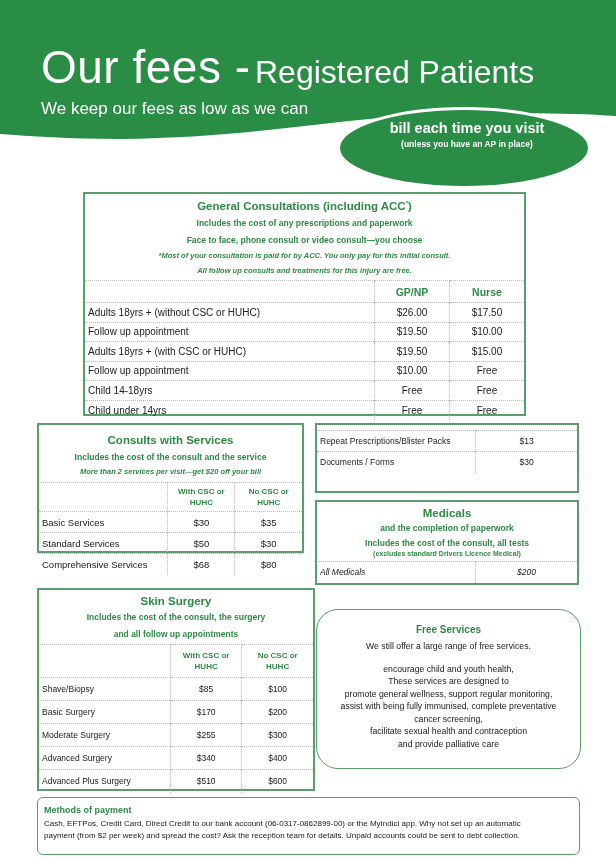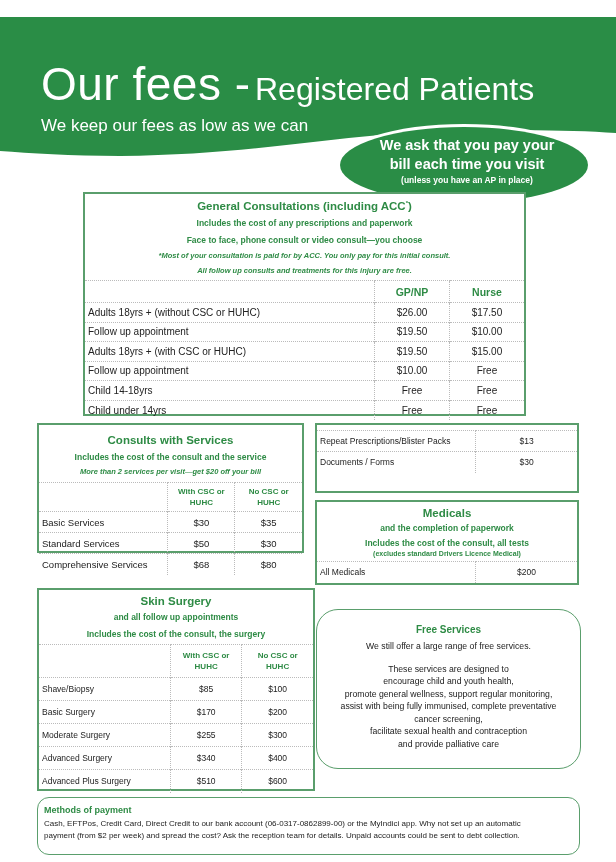--- a/index.html
+++ b/index.html
@@ -1,19 +1,19 @@
 <!DOCTYPE html>
 <html><head>
 <meta charset="utf-8">
 <style>
   * { box-sizing: border-box; margin: 0; padding: 0; }
   html, body { width: 616px; height: 862px; background: #fff; overflow: hidden; }
   body { font-family: "Liberation Sans", "DejaVu Sans", sans-serif; color: #222; position: relative; }
 
-  .header { position: absolute; left: 0; top: 17px; width: 616px; height: 200px; }
+  .header { position: absolute; left: 0; top: 0; width: 616px; height: 200px; }
   .header svg { position: absolute; left: 0; top: 0; }
   .title { position: absolute; left: 41px; top: 40px; color: #fff; white-space: nowrap; }
   .title .big { font-size: 46px; letter-spacing: 0.5px; }
   .title .small { font-size: 32px; }
   .subtitle { position: absolute; left: 41px; top: 99px; color: #fff; font-size: 17px; }
   .oval-text { position: absolute; left: 345px; top: 119px; width: 244px; text-align: center; color: #fff; }
   .oval-text .l1 { font-size: 14.5px; font-weight: bold; line-height: 19px; }
   .oval-text .l3 { font-size: 8.5px; font-weight: bold; line-height: 12px; }
 
   .box { position: absolute; border: 2px solid #5a9e6c; background: #fff; }
@@ -45,55 +45,54 @@
 
   #swc { left: 315px; top: 423px; width: 264px; height: 70px; }
   #swc .box-title { margin-top: 5px; }
   #swc table { margin-top: 5px; }
   #swc td { height: 21px; font-size: 8.5px; }
 
   #med { left: 315px; top: 500px; width: 264px; height: 85px; }
   #med .box-title { margin-top: 5px; }
   #med .box-sub { margin-top: 3px; }
   #med .box-note { font-style: normal; font-size: 7px; line-height: 9px; }
-  #med table { margin-top: 3px; }
+  #med table { margin-top: 3px; font-style: italic; }
   #med td { height: 21px; font-size: 8.5px; }
 
   #skin { left: 37px; top: 588px; width: 278px; height: 203px; }
   #skin .box-title { margin-top: 5px; }
   #skin .box-sub { margin-top: 4px; font-size: 8.5px; line-height: 13px; }
   #skin table { margin-top: 3px; }
   #skin th { font-size: 8px; line-height: 11px; height: 33px; }
   #skin td { height: 23px; font-size: 8.5px; }
 
   #free { left: 316px; top: 609px; width: 265px; height: 160px; border-radius: 22px; border: 1.5px solid #5a9e6c; text-align: center; }
   #free .box-title { margin-top: 14px; font-size: 10px; }
   #free .line { font-size: 8.7px; line-height: 12.5px; color: #222; }
   #free .gap { height: 10px; }
 
-  #pay { left: 37px; top: 797px; width: 543px; height: 58px; border-radius: 12px; border: 1.5px solid #5a9e6c; padding: 7px 6px; }
+  #pay { left: 37px; top: 797px; width: 543px; height: 58px; border-radius: 6px; border: 1.5px solid #5a9e6c; padding: 7px 6px; }
   #pay .pay-title { color: #2e8b45; font-weight: bold; font-size: 9px; }
   #pay .pay-text { font-size: 8px; line-height: 12px; margin-top: 3px; color: #222; }
 </style>
 </head>
 <body>
 
 <div class="header">
   <svg width="616" height="200">
     <path d="M0 0 H616 V116 C560 112 470 112 380 118 C300 125 230 138 120 139 C70 139 30 136 0 134 Z" fill="#2a8d46"></path>
     <ellipse cx="464" cy="148" rx="128" ry="41" fill="#fff"></ellipse>
     <ellipse cx="464" cy="148" rx="124" ry="38" fill="#2a8d46"></ellipse>
   </svg>
   <div class="title">
     <span class="big">Our fees -</span>
     <span class="small">Registered Patients</span>
   </div>
   <div class="subtitle">We keep our fees as low as we can</div>
   <div class="oval-text">
-    <div class="l1">We ask that you pay your</div>
     <div class="l1">bill each time you visit</div>
     <div class="l3">(unless you have an AP in place)</div>
   </div>
 </div>
 
 <div class="box" id="gen">
   <div class="box-title"><span>General Consultations (including ACC</span><sup style="font-size:6px">*</sup><span>)</span></div>
   <div class="box-sub">Includes the cost of any prescriptions and paperwork</div>
   <div class="box-sub">Face to face, phone consult or video consult—you choose</div>
   <div class="box-note">*Most of your consultation is paid for by ACC.  You only pay for this initial consult.</div>
@@ -216,22 +215,22 @@
         <tr>
           <td class="lbl">All Medicals</td>
           <td class="c">$200</td>
         </tr>
       </tbody>
   </table>
 </div>
 
 <div class="box" id="skin">
   <div class="box-title">Skin Surgery</div>
+  <div class="box-sub">Includes the cost of the consult, the surgery</div>
   <div class="box-sub">and all follow up appointments</div>
-  <div class="box-sub">Includes the cost of the consult, the surgery</div>
   <table>
     <colgroup>
         <col style="width:48%">
         <col style="width:26%">
         <col style="width:26%">
       </colgroup>
     <tbody>
         <tr>
       <th></th>
       <th class="c"><span>With CSC or</span><br><span>HUHC</span></th>
@@ -266,22 +265,22 @@
         </tr>
       </tbody>
   </table>
 </div>
 
 <div class="box" id="free">
   <div class="box-title">Free Services</div>
   <div class="line" style="margin-top:5px">We still offer a large range of free services.</div>
   <div class="gap"></div>
   <div id="free-lines">
+      <div class="line">encourage child and youth health,</div>
       <div class="line">These services are designed to</div>
-      <div class="line">encourage child and youth health,</div>
       <div class="line">promote general wellness, support regular monitoring,</div>
       <div class="line">assist with being fully immunised, complete preventative</div>
       <div class="line">cancer screening,</div>
       <div class="line">facilitate sexual health and contraception</div>
       <div class="line">and provide palliative care</div>
     </div>
 </div>
 
 <div class="box" id="pay">
   <div class="pay-title">Methods of payment</div>

